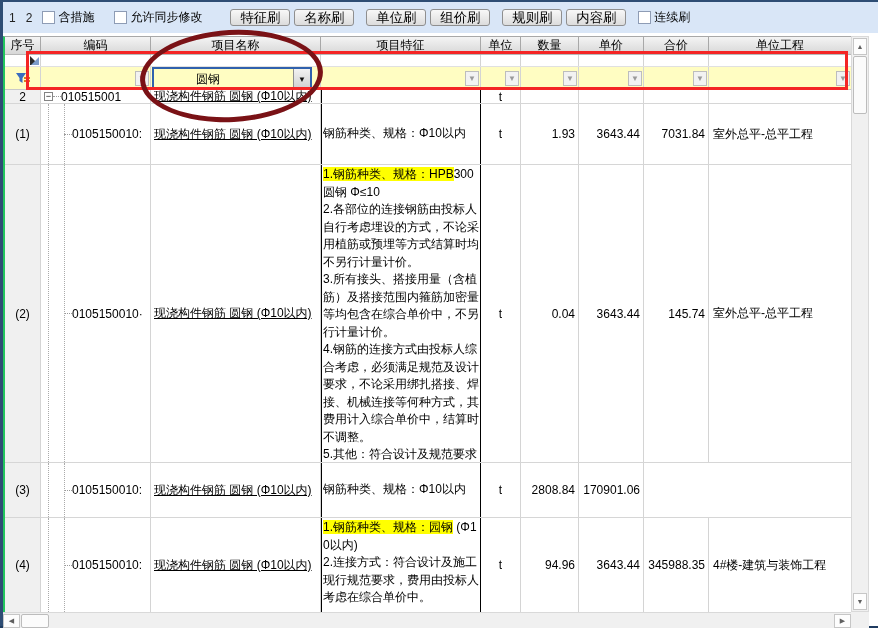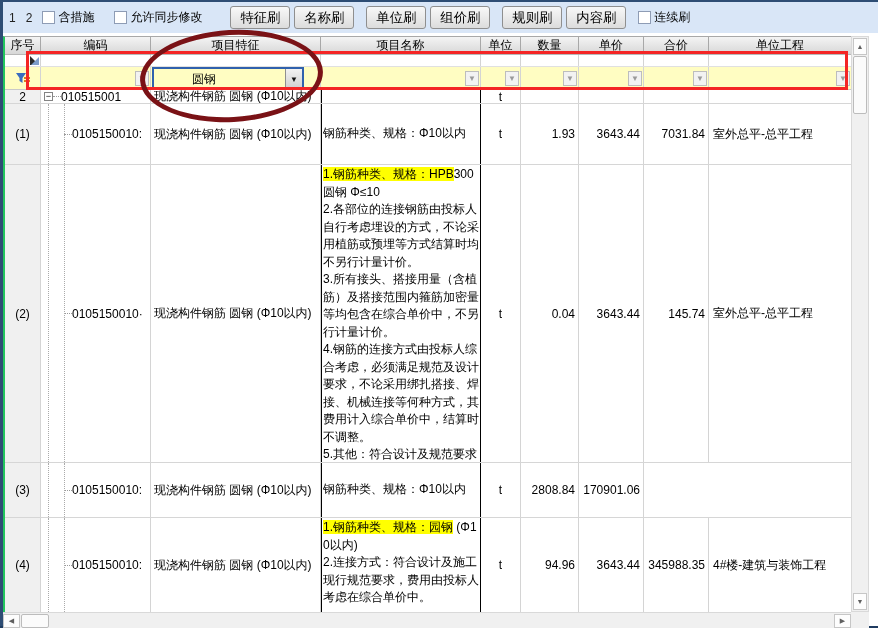--- a/index.html
+++ b/index.html
@@ -11,60 +11,60 @@
   .edge-top{position:absolute;left:0;top:0;width:878px;height:2px;background:#2e4d74;}
   .edge-left{position:absolute;left:0;top:0;width:3px;height:628px;background:#2e4d74;}
   .edge-bottom{position:absolute;left:0;top:626px;width:878px;height:2px;background:#1f3c61;}
 
   
   .toolbar{position:absolute;left:3px;top:2px;width:875px;height:31px;background:#d9e6f7;
     display:flex;align-items:center;padding-left:6px;box-sizing:border-box;}
   .tb-num{margin-right:10px;color:#222;}
   .tb-check{display:flex;align-items:center;margin-right:20px;cursor:default;}
   .cbox{width:13px;height:13px;background:#fff;border:1px solid #8e9cb5;box-sizing:border-box;margin-right:3px;}
-  .tb-btn{height:23px;padding:0 9px;margin-right:4px;border:1px solid #8f8f8f;border-radius:3px;
+  .tb-btn{height:17px;padding:0 9px;margin-right:4px;border:1px solid #8f8f8f;border-radius:3px;
     background:linear-gradient(#f8f8f8,#dcdcdc);display:flex;align-items:center;cursor:default;}
   .gap{width:8px;}
 
   
   .tbl{position:absolute;left:3px;top:36px;width:848px;border-top:1px solid #a8a8a8;border-left:2px solid #22c55e;box-sizing:border-box;}
   .grid-row{display:grid;grid-template-columns:36px 110px 170px 160px 40px 58px 65px 65px 143px;box-sizing:border-box;}
   .cell,.hcell,.fcell,.scell{box-sizing:border-box;border-right:1px solid #d4d4d4;overflow:hidden;position:relative;}
   
   .hdr{height:18px;}
   .hcell{background:linear-gradient(#f4f4f4,#d7d7d7);border-right:1px solid #a8a8a8;border-bottom:1px solid #b8b8b8;
     display:flex;align-items:center;justify-content:center;}
   
   .subrow{height:12px;border-bottom:1px solid #e0e0e0;}
   .scell{background:#fff;display:flex;align-items:center;justify-content:flex-end;padding-right:1px;}
   
   .frow{height:23px;border-bottom:1px solid #c9c9c9;}
   .fcell{background:#fffdc2;display:flex;align-items:center;justify-content:center;}
   .drop-btn{position:absolute;right:1px;top:4px;width:14px;height:15px;background:#f2f2f2;border:1px solid #bdbdbd;
     color:#9a9a9a;font-size:8px;display:flex;align-items:center;justify-content:center;box-sizing:border-box;}
-  .combo{position:absolute;left:1px;top:0px;right:16px;height:24px;border:2px solid #3061ad;background:#fffdc2;
+  .combo{position:absolute;left:1px;top:0px;right:8px;height:24px;border:2px solid #3061ad;background:#fffdc2;
     display:flex;box-sizing:border-box;gap:31px;}
   .combo-text{flex:1;display:flex;align-items:center;justify-content:center;}
   .combo-btn{width:16px;border-left:1px solid #8f8f8f;background:linear-gradient(#f2f2f2,#cfcfcf);
     display:flex;align-items:center;justify-content:center;font-size:8px;color:#111;}
   .focus-dot{position:absolute;right:-3px;bottom:-4px;width:5px;height:5px;background:#2d5fb2;}
   
   .row{border-bottom:1px solid #d6d6d6;}
   .cell{background:#fff;}
   .c-seq{display:flex;align-items:center;justify-content:center;background:#f0f0f0;}
   .c-code{display:flex;align-items:center;}
   .c-code.group{padding-left:3px;}
   .c-code.child{padding-left:23px;}
   .expbox{width:9px;height:9px;border:1px solid #848484;font-size:9px;line-height:7px;text-align:center;
     background:#fff;box-sizing:border-box;flex:0 0 9px;}
   .dash{display:inline-block;width:8px;border-top:1px dotted #9a9a9a;margin:0 0 0 0;}
   .guide{position:absolute;top:0;bottom:0;border-left:1px dotted #aaa;}
   .g1{left:7px;}.g2{left:23px;}
   .codetxt{white-space:nowrap;}
-  .c-name{display:flex;align-items:center;padding-left:3px;white-space:nowrap;}
+  .c-name{display:flex;align-items:center;padding-left:3px;white-space:nowrap;text-decoration:underline;}
   .c-feature{border-left:1px solid #000;border-right:1px solid #000;padding:1px 1px;line-height:17.5px;
     white-space:pre-wrap;word-break:break-all;}
   .al-mid{display:flex;align-items:center;}
   .hl{background:#ffff00;}
   .c-unit{display:flex;align-items:center;justify-content:center;}
   .c-qty,.c-price,.c-total{display:flex;align-items:center;justify-content:flex-end;padding-right:3px;}
   .c-price{font-weight:normal;}
   .c-proj{display:flex;align-items:center;padding-left:4px;}
   
   .vscroll{position:absolute;left:851px;top:36px;width:18px;height:576px;background:#f0f0f0;border:1px solid #d9d9d9;box-sizing:border-box;}
@@ -118,22 +118,22 @@
     <span class="cbox"></span>
     <span>连续刷</span>
   </span>
 </div>
 
 <div class="tbl">
 
   <div class="grid-row hdr">
     <div class="hcell">序号</div>
     <div class="hcell">编码</div>
+    <div class="hcell">项目名称</div>
     <div class="hcell">项目特征</div>
-    <div class="hcell">项目名称</div>
     <div class="hcell">单位</div>
     <div class="hcell">数量</div>
     <div class="hcell">单价</div>
     <div class="hcell">合价</div>
     <div class="hcell">单位工程</div>
   </div>
 
   <div class="grid-row subrow">
     <div class="scell">
       <span class="corner-icon">

